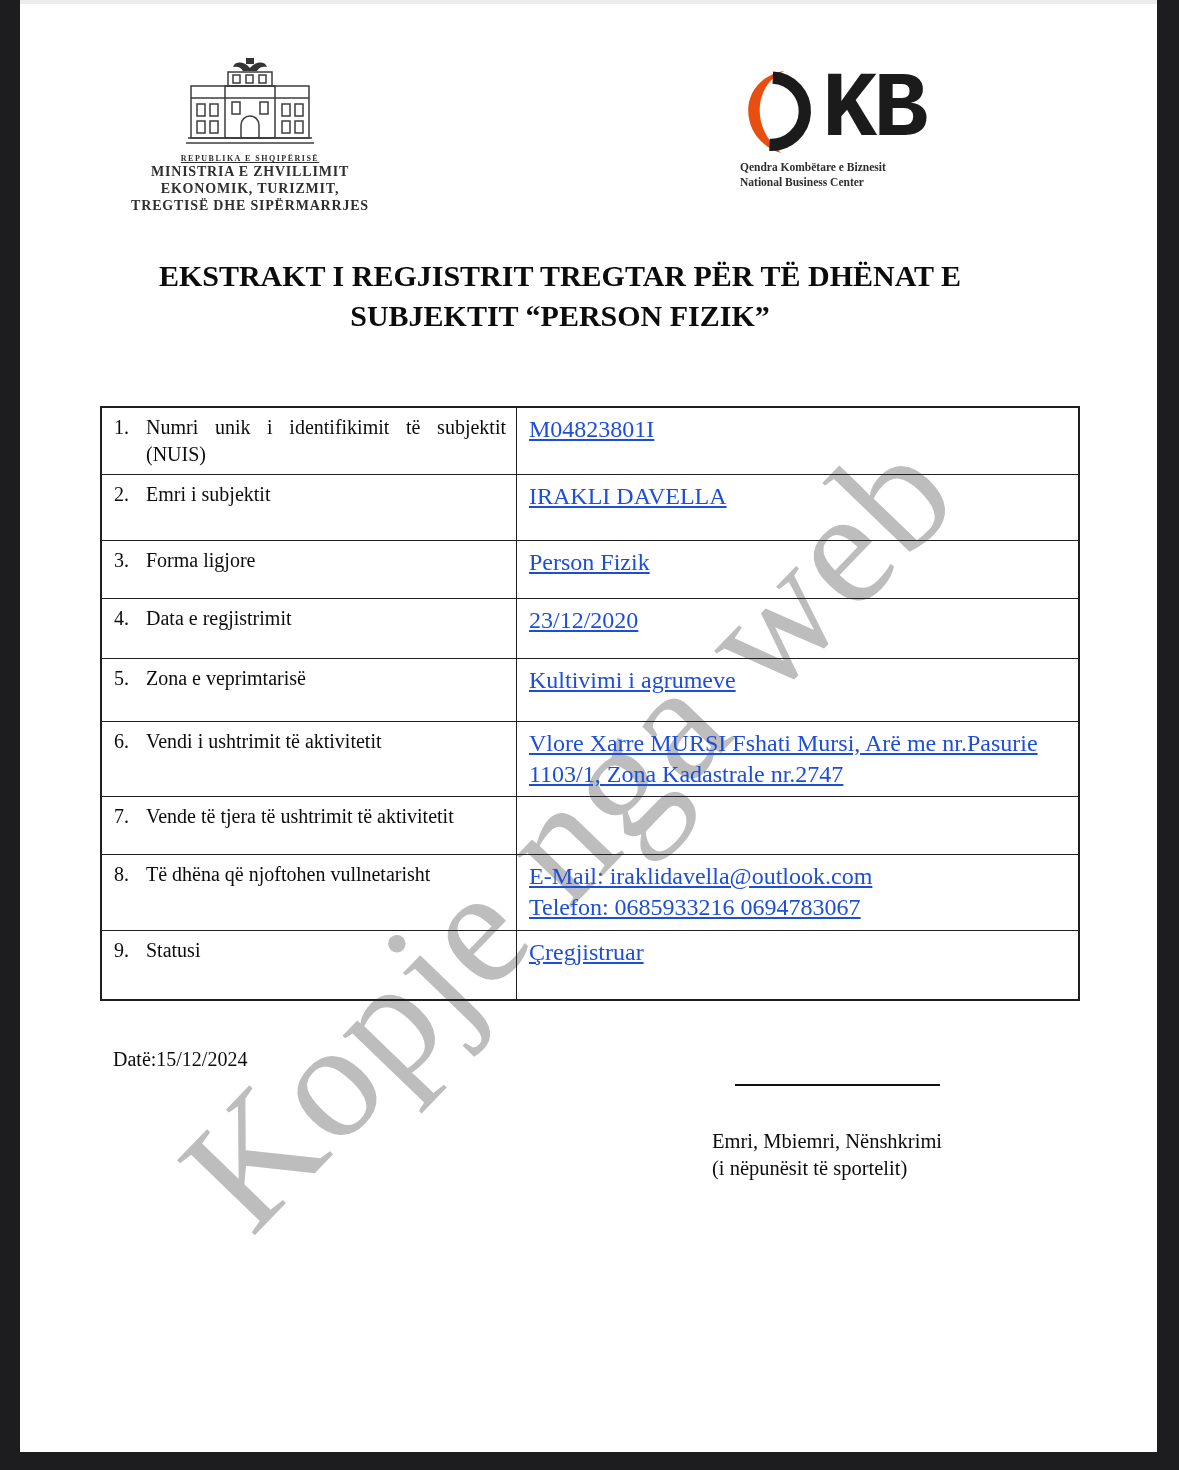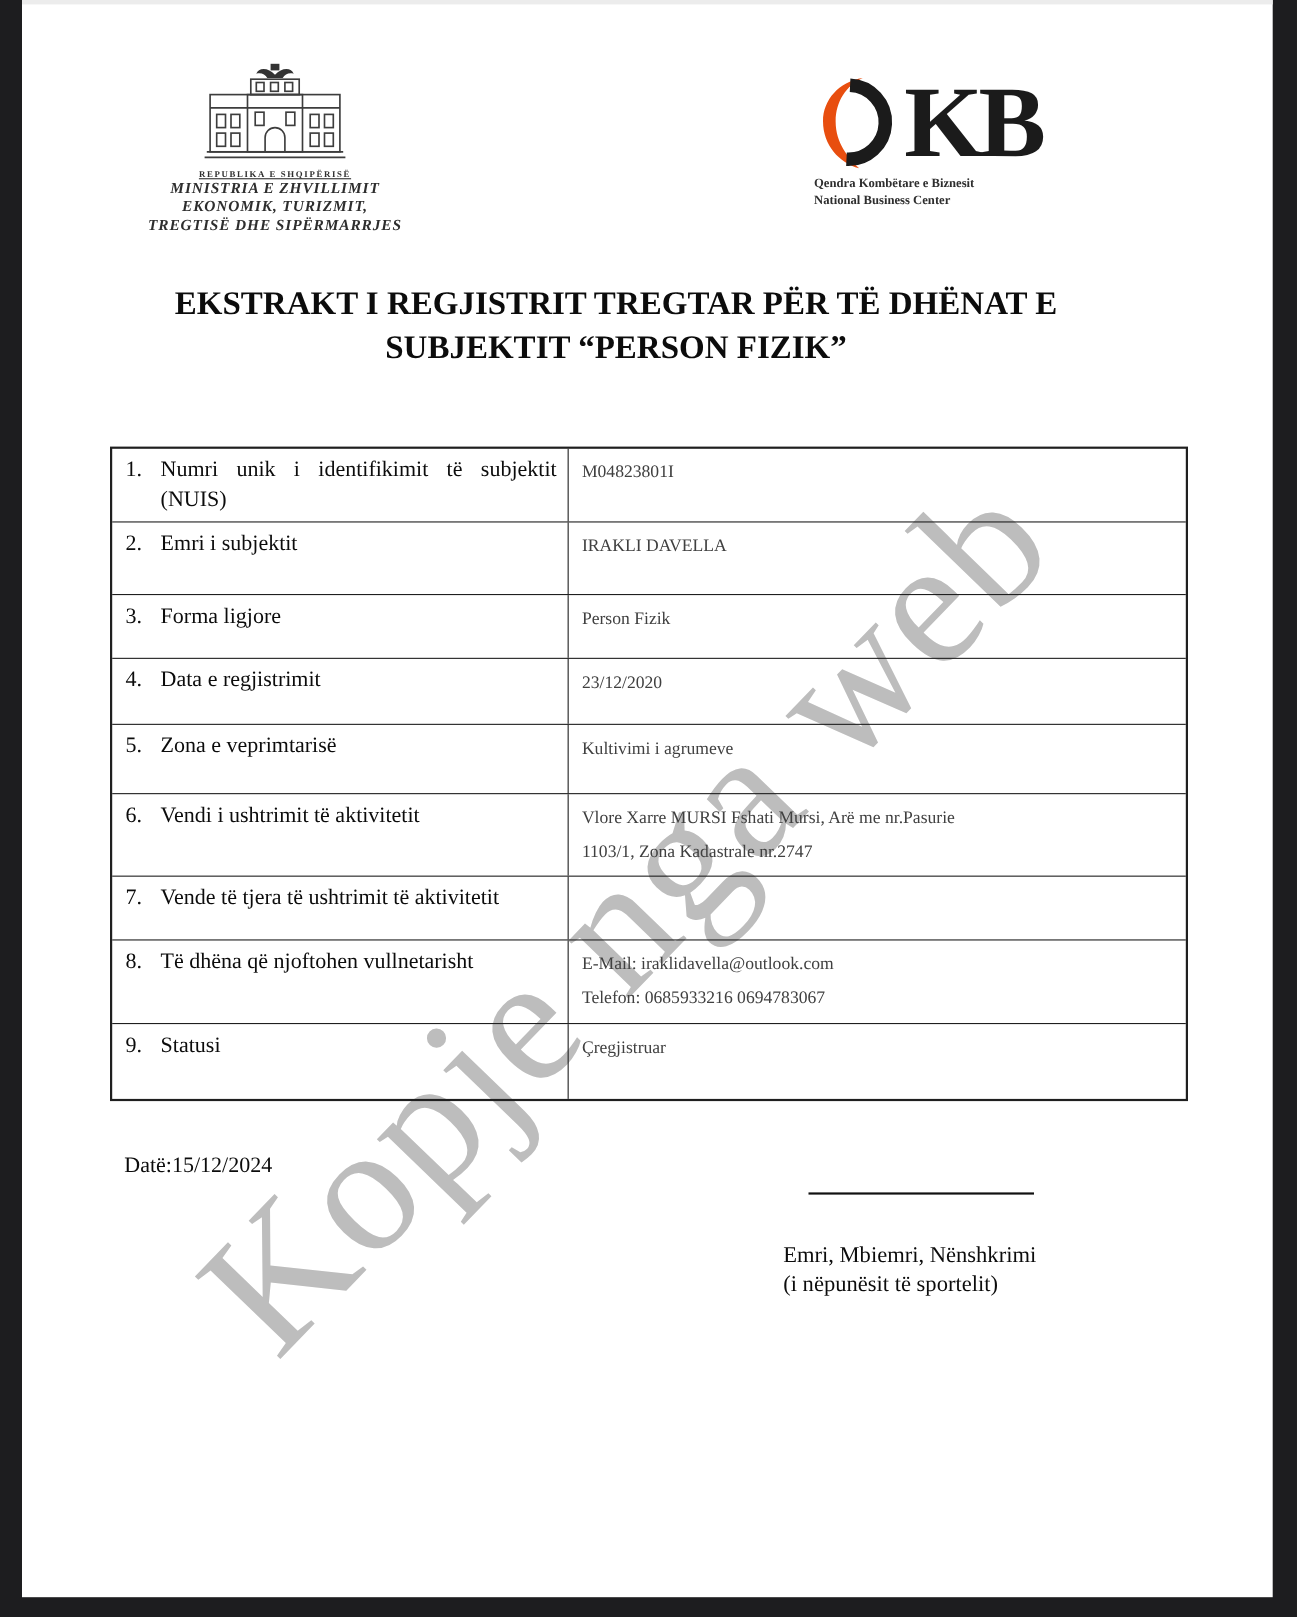--- a/index.html
+++ b/index.html
@@ -11,46 +11,46 @@
 
   
   .watermark { position:absolute; left:548px; top:828px; z-index:0;
                transform:translate(-50%,-50%) rotate(-46deg);
                font-size:165px; letter-spacing:2px; color:#bdbdbd; white-space:nowrap; }
 
   
   .ministry { left:70px; top:50px; width:320px; text-align:center; color:#2e2e2e; }
   .ministry svg { display:block; margin:0 auto 4px auto; }
   .rep-line  { font-size:8px;  font-weight:bold; letter-spacing:1.5px;text-decoration:underline; }
-  .min-line  { font-size:14px; font-weight:bold; letter-spacing:0.8px; line-height:17px;font-style:italic; }
+  .min-line  { font-size:14px; font-weight:bold; letter-spacing:0.8px; line-height:17px; }
 
   
   .qkb { left:720px; top:64px; width:260px; }
   .qkb-row { display:flex; align-items:flex-start; }
-  .qkb-kb { font-family:Liberation Serif, serif; font-weight:bold;
+  .qkb-kb { font-family:Liberation Mono, monospace; font-weight:bold;
             font-size:92px; line-height:86px; letter-spacing:-4px; color:#1b1b1b; }
   .qkb-sub { margin-top:4px; font-family:Liberation Serif, serif;
              font-weight:bold; font-size:11.5px; line-height:15px; color:#2e2e2e; }
 
   
   .title    { left:60px; top:252px; width:960px; text-align:center;
               font-size:30px; font-weight:bold; line-height:40px; color:#0c0c0c; }
   .section  { left:60px; top:350px; width:960px; text-align:center;
               font-size:24px; font-weight:bold; color:#0c0c0c; }
 
   
   .reg-table { left:80px; top:402px; width:980px; border:2px solid #1f1f1f; }
   .t-row { display:flex; border-bottom:1.5px solid #1f1f1f; }
   .t-row:last-child { border-bottom:none; }
   .t-label { width:415px; border-right:1.5px solid #1f1f1f; display:flex;
              padding:6px 10px 6px 12px; font-size:20px; line-height:27px; color:#0c0c0c; }
   .t-num   { width:32px; flex:0 0 32px; }
   .t-label-text { flex:1; text-align:justify; }
-  .t-val   { flex:1; padding:6px 12px; font-size:16px; line-height:31px;
-             white-space:pre-line; color:#404040; }
+  .t-val   { flex:1; padding:6px 12px; font-size:24px; line-height:31px;
+             white-space:pre-line; color:#1d4ed8;text-decoration:underline; }
   .t-row:nth-child(1){min-height:59px} .t-row:nth-child(2){min-height:66px}
   .t-row:nth-child(3){min-height:58px} .t-row:nth-child(4){min-height:60px}
   .t-row:nth-child(5){min-height:63px} .t-row:nth-child(6){min-height:74px}
   .t-row:nth-child(7){min-height:58px} .t-row:nth-child(8){min-height:76px}
   .t-row:nth-child(9){min-height:68px}
 
   
   .date-line { left:93px; top:1044px; font-size:20px; color:#0c0c0c; }
   .sig-rule  { left:715px; top:1080px; width:205px; border-top:2px solid #111; height:0; }
   .sig-text  { left:692px; top:1124px; font-size:20.5px; line-height:27px; color:#0c0c0c; }

